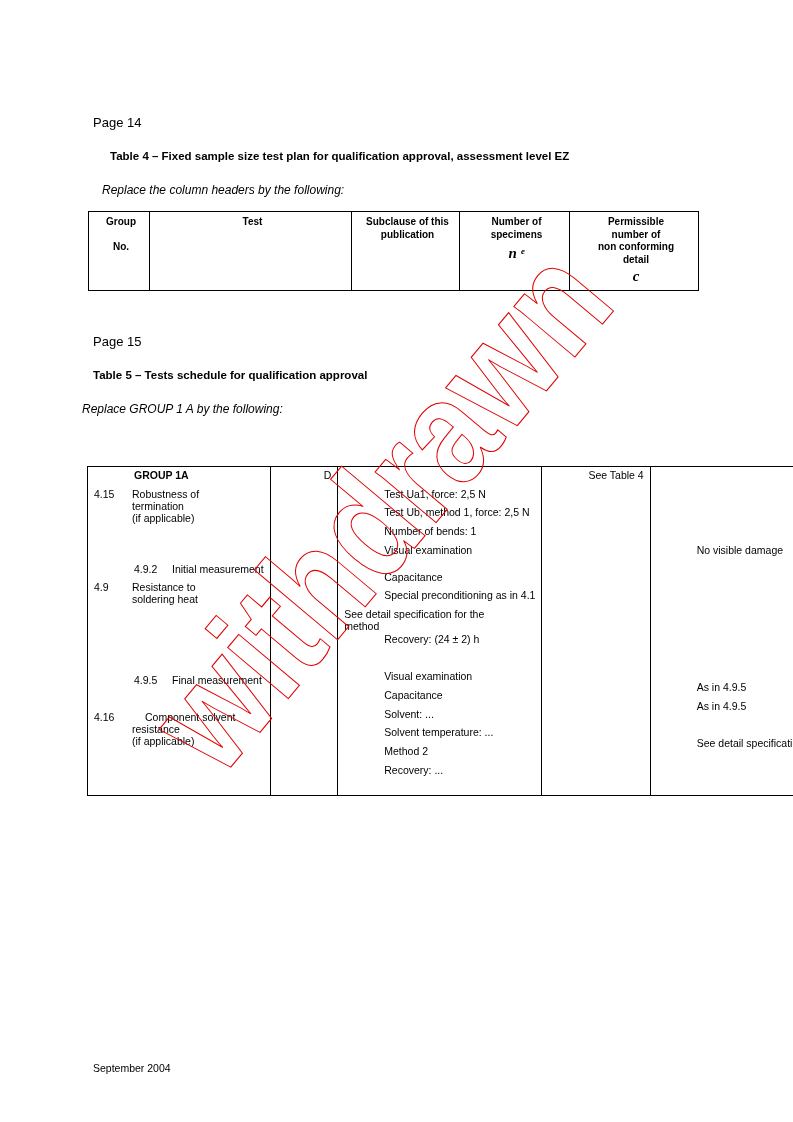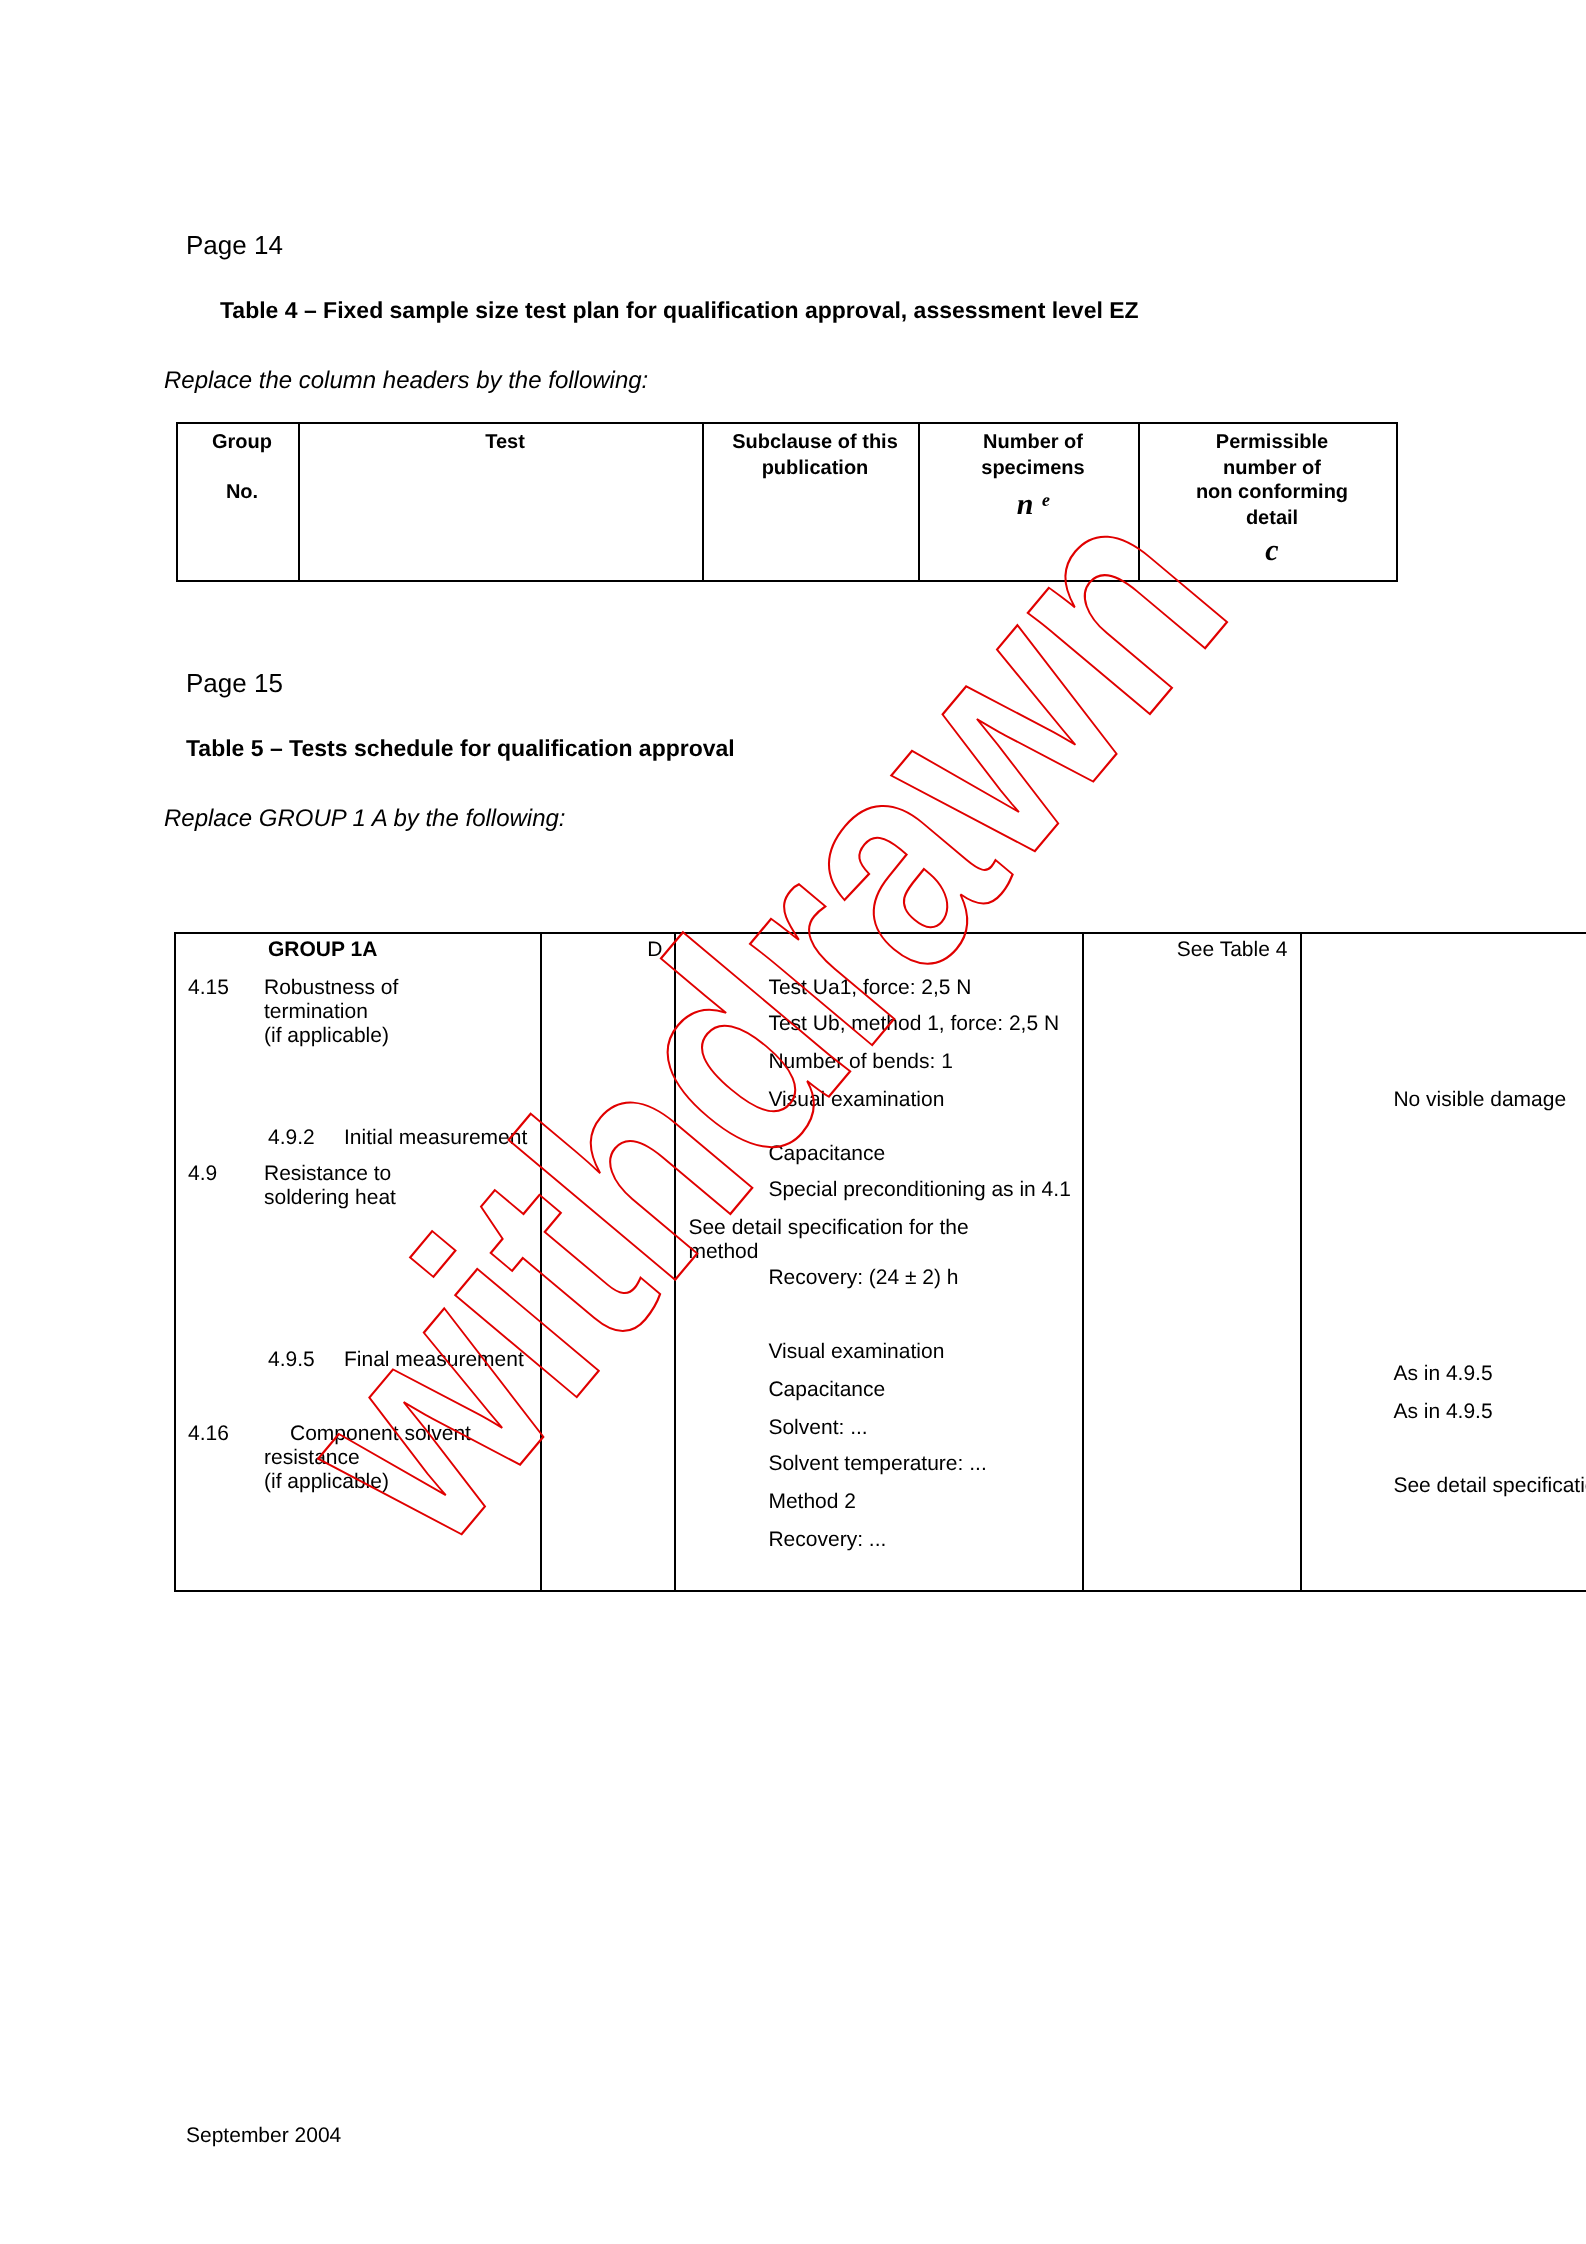--- a/index.html
+++ b/index.html
@@ -20,21 +20,21 @@
   .multi { white-space: normal; }
   .num { display: inline-block; width: 38px; }
   .desc { display: inline-block; vertical-align: top; }
   .watermark { position: absolute; left: 0; top: 0; pointer-events: none; }
 </style>
 </head>
 <body>
 
 <div class="abs page-label" style="left:93px;top:115px;">Page 14</div>
 <div class="abs caption" style="left:110px;top:150px;">Table 4 – Fixed sample size test plan for qualification approval, assessment level EZ</div>
-<div class="abs instr" style="left:82px;top:183px;">Replace the column headers by the following:</div>
+<div class="abs instr" style="left:102px;top:183px;">Replace the column headers by the following:</div>
 
 <table class="t1" style="left:88px;top:211px;width:611px;height:80px;">
   <tbody>
       <tr>
     <td style="width:56px;">
       <span>Group</span><br><br style="line-height:4px;">
       <span>No.</span>
     </td>
     <td style="width:197px;">
       <span>Test</span>

